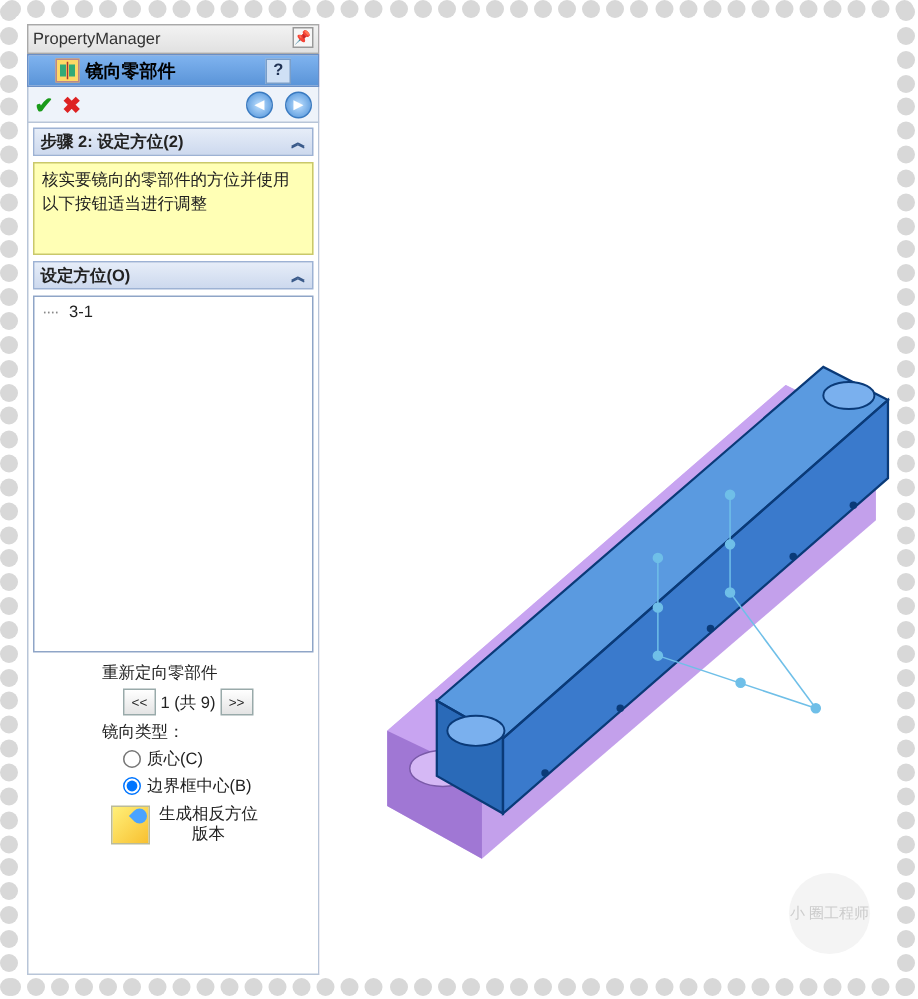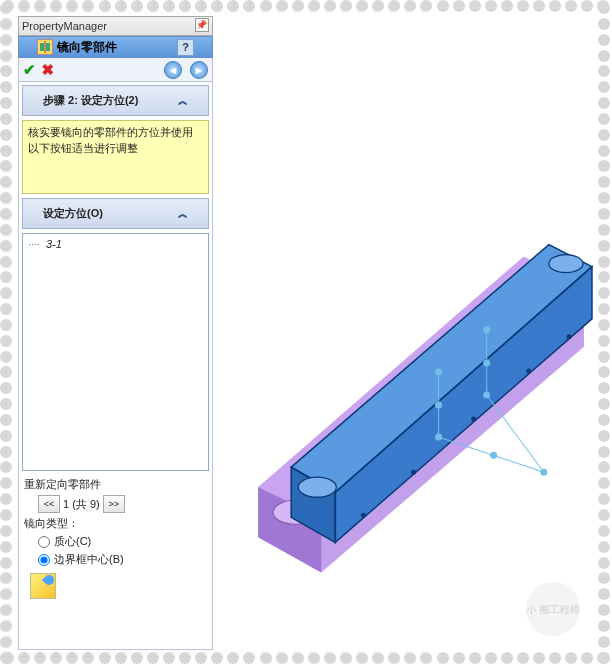--- a/index.html
+++ b/index.html
@@ -27,30 +27,30 @@
 .help-btn { margin-left: auto; width: 17px; height: 17px; background: #cfe0f5; border: 1px solid #7a9ec8; font-size: 11px; color: #235; display: flex; align-items: center; justify-content: center; }
 
 .action-row { height: 24px; background: #eef3fa; border: 1px solid #b8c5d8; border-top: none; display: flex; align-items: center; padding: 0 4px; gap: 6px; }
 .ok-icon { color: #1a9b1a; font-size: 15px; font-weight: bold; }
 .cancel-icon { color: #d22; font-size: 15px; font-weight: bold; }
 .nav-btn { width: 18px; height: 18px; border-radius: 50%; background: radial-gradient(#bfe0ff,#4a8fd8); border: 1px solid #3a7ac0; margin-left: auto; display: flex; align-items: center; justify-content: center; color: #fff; font-size: 11px; }
 .nav-btn + .nav-btn { margin-left: 2px; }
 
 .panel-body { flex: 1; border: 1px solid #b8c5d8; border-top: none; display: flex; flex-direction: column; padding: 3px; gap: 4px; overflow: hidden; background: #fff; }
 
-.section-header { height: 31px; background: linear-gradient(#e6edf8,#cdd9ee); border: 1px solid #9db2d4; display: flex; align-items: center; padding: 0 20px; font-size: 11px; font-weight: bold; color: #222; }
+.section-header { height: 19px; background: linear-gradient(#e6edf8,#cdd9ee); border: 1px solid #9db2d4; display: flex; align-items: center; padding: 0 4px; font-size: 11px; font-weight: bold; color: #222; }
 .collapse-arrow { margin-left: auto; font-size: 10px; color: #3a5a8a; }
 
-.msg-box { background: #ffffb5; border: 1px solid #c9c86b; padding: 4px 5px; font-size: 11px; line-height: 1.45; color: #222; height: 74px; }
-
-.list-box { border: 1px solid #8fa5c7; background: #fff; height: 238px; padding: 3px 5px; font-size: 11px; color: #222; font-style: italic; }
+.msg-box { background: #ffffb5; border: 1px solid #c9c86b; padding: 4px 5px; font-size: 11px; line-height: 1.45; color: #222; height: 62px; }
+
+.list-box { border: 1px solid #8fa5c7; background: #fff; height: 238px; padding: 3px 5px; font-size: 11px; color: #222; }
 .list-item { padding: 1px 0 1px 18px; position: relative; }
 .list-item::before { content: "····"; position: absolute; left: 0; color: #888; letter-spacing: -1px; }
 
-.bottom-controls { display: flex; flex-direction: column; gap: 3px; font-size: 11px; color: #222; padding: 2px 2px; }
+.bottom-controls { display: flex; flex-direction: column; gap: 3px; font-size: 11px; color: #222; padding: 2px 2px; margin-left: 44px; }
 .pager-row { display: flex; align-items: center; gap: 3px; padding-left: 14px; }
 .pager-btn { width: 22px; height: 18px; border: 1px solid #9aa; background: linear-gradient(#fff,#e4e4e4); font-size: 9px; display: flex; align-items: center; justify-content: center; }
 .lbl { font-size: 11px; }
 .radio-row { display: flex; align-items: center; gap: 4px; padding-left: 14px; }
 .radio-row input { width: 12px; height: 12px; }
 .gen-row { display: flex; align-items: center; gap: 6px; padding: 3px 0 3px 6px; }
 .gen-icon { width: 26px; height: 26px; background: linear-gradient(135deg,#fff07a,#f8c030); border: 1px solid #bb9; position: relative; }
 .gen-icon::after { content: ""; position: absolute; right: 1px; top: 1px; width: 10px; height: 10px; background: #4aa3ff; border-radius: 50% 50% 50% 0; transform: rotate(45deg); }
 .gen-text { font-size: 11px; line-height: 1.2; text-align: center; }
 .chk-row { display: flex; align-items: center; gap: 4px; padding-left: 2px; }
@@ -293,20 +293,24 @@
           <input type="radio" name="mt" style="">
           <span>质心(C)</span>
         </label>
         <label class="radio-row">
           <input type="radio" name="mt" checked="" style="">
           <span>边界框中心(B)</span>
         </label>
 
         <div class="gen-row">
           <div class="gen-icon"></div>
+          <div class="gen-text">
+            <div>生成相反方位</div>
+            <div>版本</div>
+          </div>
         </div>
 
       </div>
 
     </div>
   </div>
 
   <div class="viewport">
     <svg viewBox="0 0 380 630">
 

